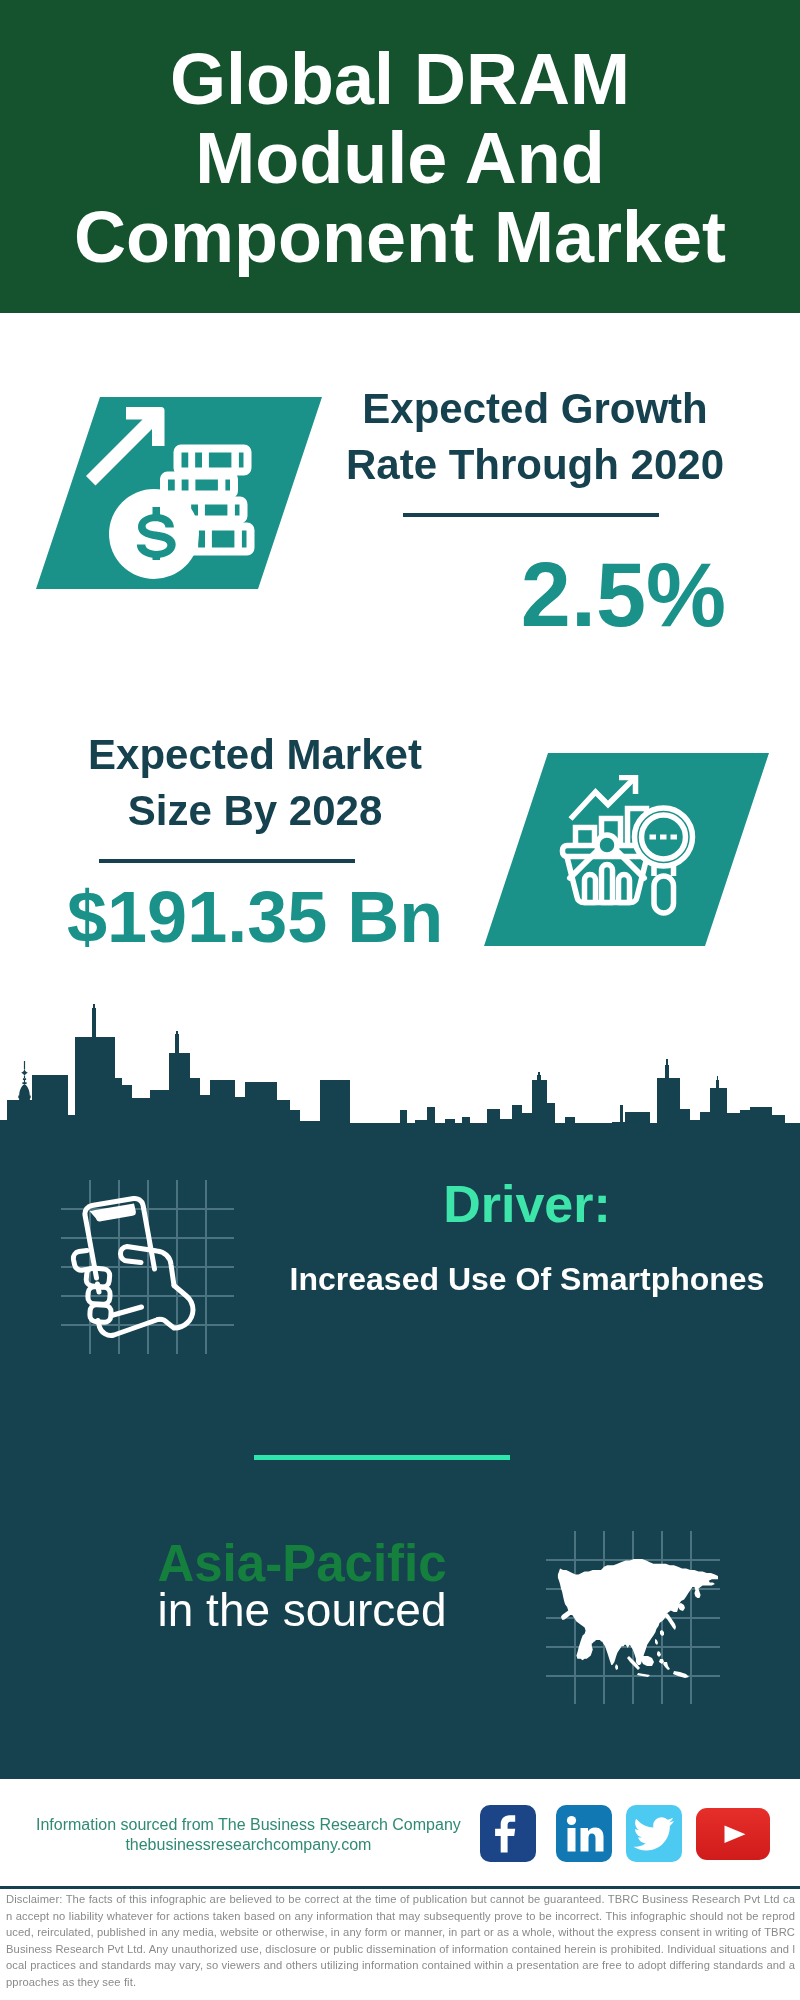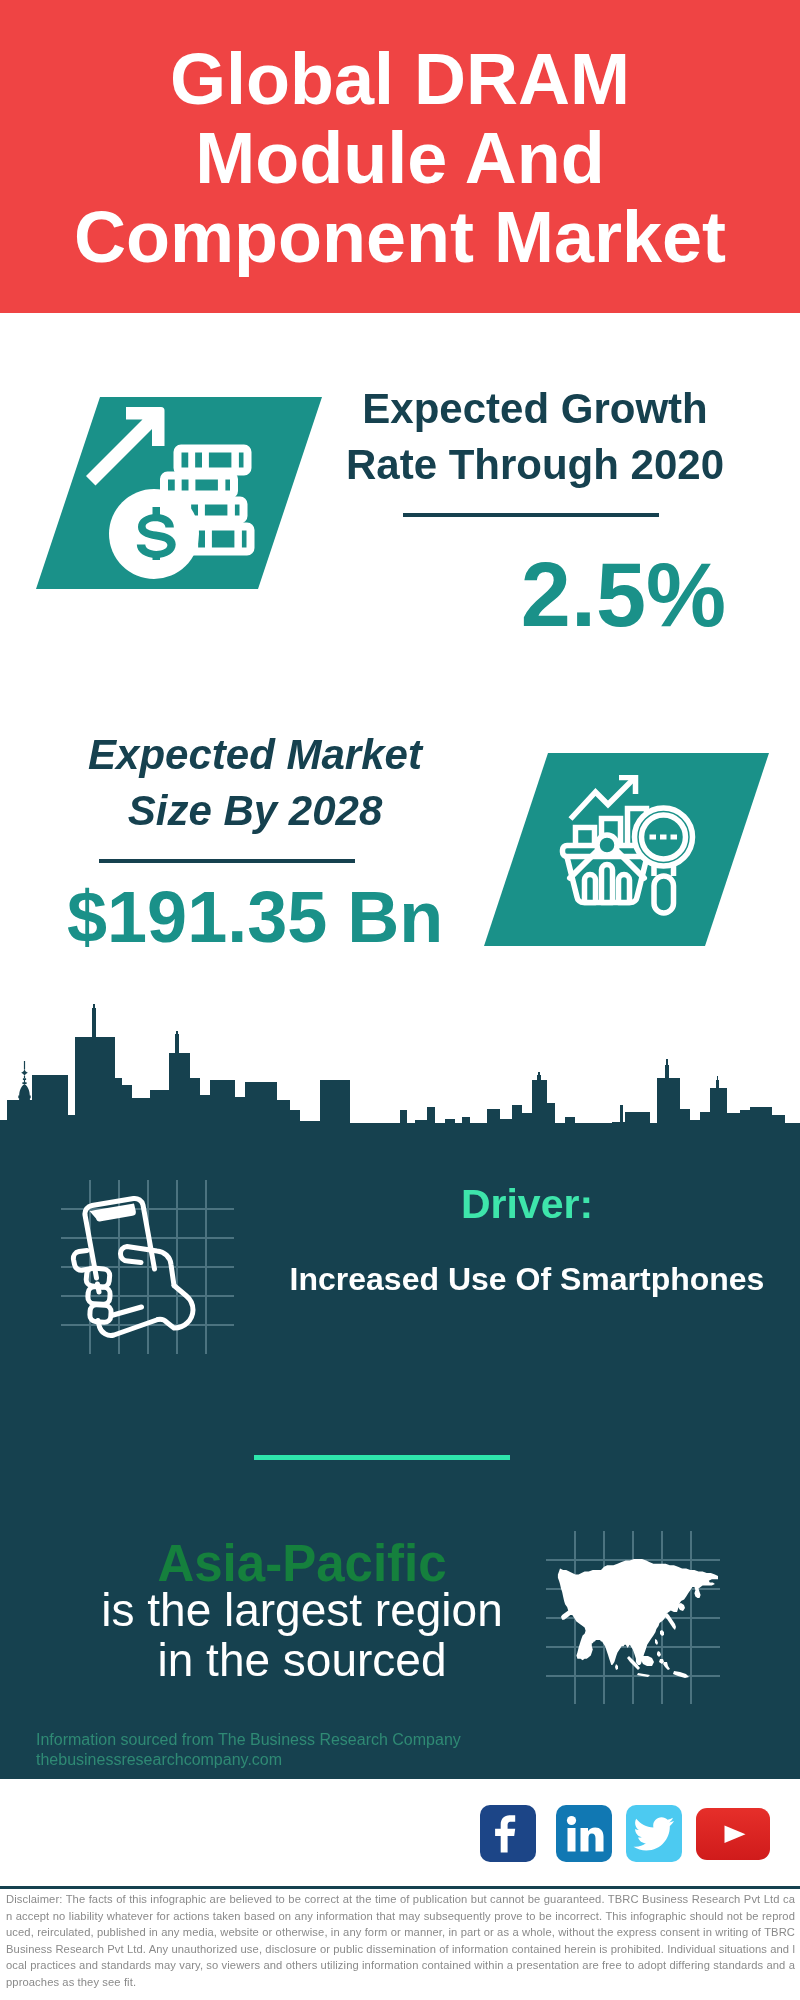--- a/index.html
+++ b/index.html
@@ -9,21 +9,21 @@
     font-family:"Liberation Sans", sans-serif;
     background:#ffffff;
     overflow:hidden;
     -webkit-font-smoothing:antialiased;
   }
   .page { position:relative; width:800px; height:2000px; background:#fff; overflow:hidden; }
 
   
   .header {
     position:absolute; left:0; top:0; width:800px; height:313px;
-    background:#ef4444;
+    background:#14532d;
   }
   .header h1 {
     position:absolute; left:70px; top:40px; width:660px;
     color:#ffffff; font-size:72px; font-weight:bold; line-height:79px;
     text-align:center;
   }
 
   
   .white-body { position:absolute; left:0; top:313px; width:800px; height:810px; background:#fff; }
 
@@ -36,46 +36,46 @@
 
   .blk1-text { position:absolute; left:335px; top:381px; width:400px; text-align:center; }
   .blk1-rule { position:absolute; left:403px; top:513px; width:256px; height:4px; background:#16414f; }
   .blk1-val  { position:absolute; left:326px; top:550px; width:400px; text-align:right; }
   .blk2-rule { position:absolute; left:99px; top:859px; width:256px; height:4px; background:#16414f; }
   .blk2-val  { position:absolute; left:67px; top:881px; width:420px; text-align:left; white-space:nowrap; }
   .blk1-title { font-size:42px; font-weight:bold; color:#16414f; line-height:56px; }
   .bignum { font-weight:bold; color:#1a9189; }
 
   
-  .blk2-text { position:absolute; left:55px; top:727px; width:400px; text-align:center;font-style:italic; }
+  .blk2-text { position:absolute; left:55px; top:727px; width:400px; text-align:center; }
   .blk2-shape { left:484px; top:753px; width:285px; height:193px;
      clip-path:polygon(64px 0, 285px 0, 221px 193px, 0 193px); }
   .blk2-icon { position:absolute; left:553px; top:775px; width:150px; height:150px; }
 
   
   .dark-lower { position:absolute; left:0; top:1123px; width:800px; height:656px; background:#16414f; }
   .skyline { position:absolute; left:0; top:1003px; width:800px; height:145px; }
 
   
   .driver-icon { position:absolute; left:58px; top:1175px; width:182px; height:186px; }
   .driver-text { position:absolute; left:277px; top:1184px; width:500px; text-align:center; }
-  .driver-label { font-size:41px; font-weight:bold; color:#3ee5ab; line-height:41px; }
+  .driver-label { font-size:52px; font-weight:bold; color:#3ee5ab; line-height:41px; }
   .driver-body { font-size:32px; font-weight:bold; color:#ffffff; line-height:32px; margin-top:38px; white-space:nowrap; }
 
   .mid-rule { position:absolute; left:254px; top:1455px; width:256px; height:5px; background:#2ee5ac; }
 
   
   .region-text { position:absolute; left:52px; top:1542px; width:500px; text-align:center; }
   .region-name { font-size:51px; font-weight:bold; color:#15803d; line-height:43px; }
   .region-sub { font-size:46px; font-weight:normal; color:#ffffff; line-height:50px; white-space:nowrap; }
   .map-wrap { position:absolute; left:546px; top:1525px; width:180px; height:180px; }
 
   
   .footer { position:absolute; left:0; top:1779px; width:800px; height:108px; background:#fff; }
-  .src-text { position:absolute; left:36px; top:1730px; font-size:16px; color:#2f8a74; line-height:19.5px; }
+  .src-text { position:absolute; left:36px; top:1815px; font-size:16px; color:#2f8a74; line-height:19.5px;text-align:center; }
   .social { position:absolute; left:480px; top:1805px; display:flex; align-items:flex-start; }
   .sicon { width:56px; height:57px; border-radius:10px; position:relative; display:block; margin-right:20px; }
   .sicon[data-name="linkedin-icon"] { margin-right:14px; }
   .sicon[data-name="twitter-icon"] { margin-right:14px; }
   .sicon.yt { width:74px; height:52px; border-radius:11px; margin-right:0; margin-top:3px; background:linear-gradient(180deg,#e62f2a 0%,#d01b1b 100%) !important; }
 
   .divider-line { position:absolute; left:0; top:1886px; width:800px; height:3px; background:#16414f; }
   .disclaimer { position:absolute; left:6px; top:1891px; width:789px; font-size:11.2px; color:#8a8a8a;
       line-height:16.5px; text-align:justify; word-break:break-all; letter-spacing:0.1px; }
 </style>
@@ -216,21 +216,20 @@
   </div>
   <div class="driver-text" data-name="driver-text-block">
     <div class="driver-label" data-name="driver-label">Driver:</div>
     <div class="driver-body" data-name="driver-value">Increased Use Of Smartphones</div>
   </div>
 
   <div class="mid-rule" data-name="section-divider"></div>
 
   <div class="region-text" data-name="region-text-block">
     <div class="region-name" data-name="region-name">Asia-Pacific</div>
-    <div class="region-sub" data-name="region-line-1">is the largest region</div>
     <div class="region-sub" data-name="region-line-2">in the sourced</div>
   </div>
   <div class="map-wrap" data-name="asia-map-icon">
     <svg viewBox="0 0 180 180" width="180" height="180" data-name="asia-map-svg">
       <g stroke="#4c7380" stroke-width="2" data-name="grid-lines">
         <line x1="29" y1="6" x2="29" y2="179"></line>
         <line x1="58" y1="6" x2="58" y2="179"></line>
         <line x1="87" y1="6" x2="87" y2="179"></line>
         <line x1="116" y1="6" x2="116" y2="179"></line>
         <line x1="145" y1="6" x2="145" y2="179"></line>

